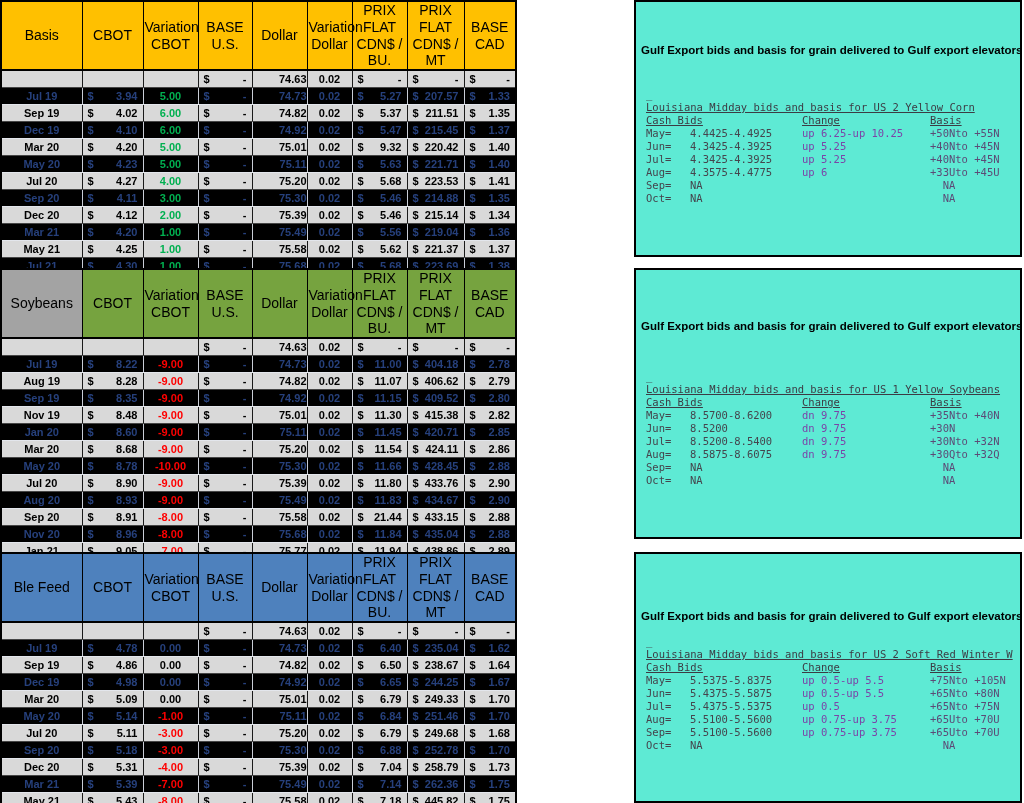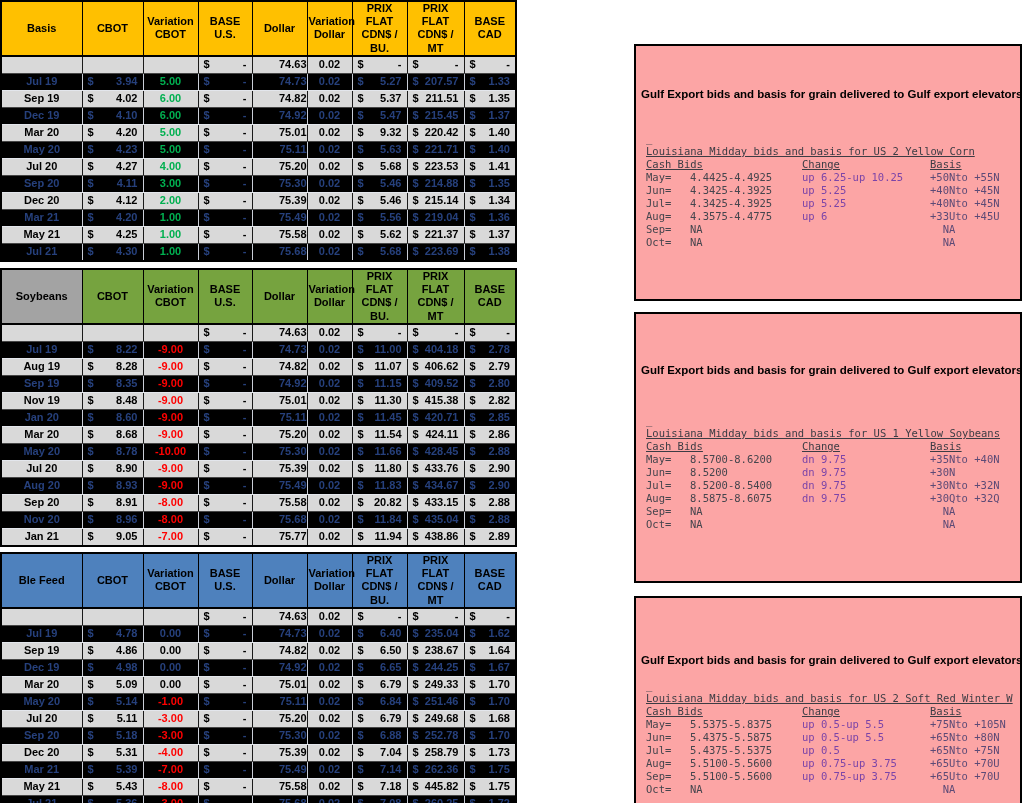--- a/index.html
+++ b/index.html
@@ -2,36 +2,36 @@
 <html><head>
 <meta charset="utf-8">
 <style>
   html,body{margin:0;padding:0;background:#fff;}
   body{width:1024px;height:803px;position:relative;overflow:hidden;
        font-family:"Liberation Sans",sans-serif;}
   
   table.tbl{position:absolute;left:0;width:515px;border-collapse:collapse;
             table-layout:fixed;border:2px solid #000;background:#fff;}
   .tbl th{height:38px;border-right:1px solid #000;border-bottom:2px solid #000;
-          font-size:11px;font-weight:700;color:#000;text-align:center;
+          font-size:14px;font-weight:400;color:#000;text-align:center;
           vertical-align:middle;white-space:pre-line;line-height:1.2;padding:0 1px;}
   .tbl td{height:16px;line-height:15px;font-size:11px;font-weight:700;
           border-right:1px solid #1a1a1a;border-bottom:1px solid #454545;
           padding:0;vertical-align:middle;overflow:hidden;}
   tr.lite td{background:#d9d9d9;color:#000;}
   tr.dark td{background:#000;color:#26407c;border-right-color:#c9cdd6;border-bottom-color:#e3e6ec;}
   .month{text-align:center;}
   .m{display:flex;justify-content:space-between;padding:0 5px;}
   .dollar{text-align:right;padding-right:9px;margin-top:11px;}
   .var{text-align:center;}
   .var.pos{color:#00b050;}
   .var.neg{color:#ff0000;}
   .vd{text-align:center;color:#00b050;}
   
-  .panel{position:absolute;left:634px;width:384px;border:2px solid #000;background:#fca5a5;margin-top:44px;}
+  .panel{position:absolute;left:634px;width:384px;border:2px solid #000;background:#5eead4;}
   .panel-title{position:absolute;left:5px;font-size:11.5px;font-weight:700;color:#000;
                white-space:nowrap;}
   .mono-block{position:absolute;left:10px;right:4px;
               font-family:"DejaVu Sans Mono",monospace;font-size:10.5px;
               line-height:13px;white-space:pre;color:#45454d;}
   .mono-line{height:13px;}
   .subtitle,.hdr{color:#3c3c44;text-decoration:underline;}
   .bidgrid{display:grid;grid-template-columns:44px 112px 128px auto;height:13px;}
   .chg{color:#7b44a8;}
   .bas{color:#5c4a76;}
@@ -896,21 +896,21 @@
           <div class="m">
             <span class="cur">$</span>
             <span class="val">-</span>
           </div>
         </td>
         <td class="dollar">75.58</td>
         <td class="vd">0.02</td>
         <td class="money">
           <div class="m">
             <span class="cur">$</span>
-            <span class="val">20.82</span>
+            <span class="val">21.44</span>
           </div>
         </td>
         <td class="money">
           <div class="m">
             <span class="cur">$</span>
             <span class="val">433.15</span>
           </div>
         </td>
         <td class="money">
           <div class="m">

